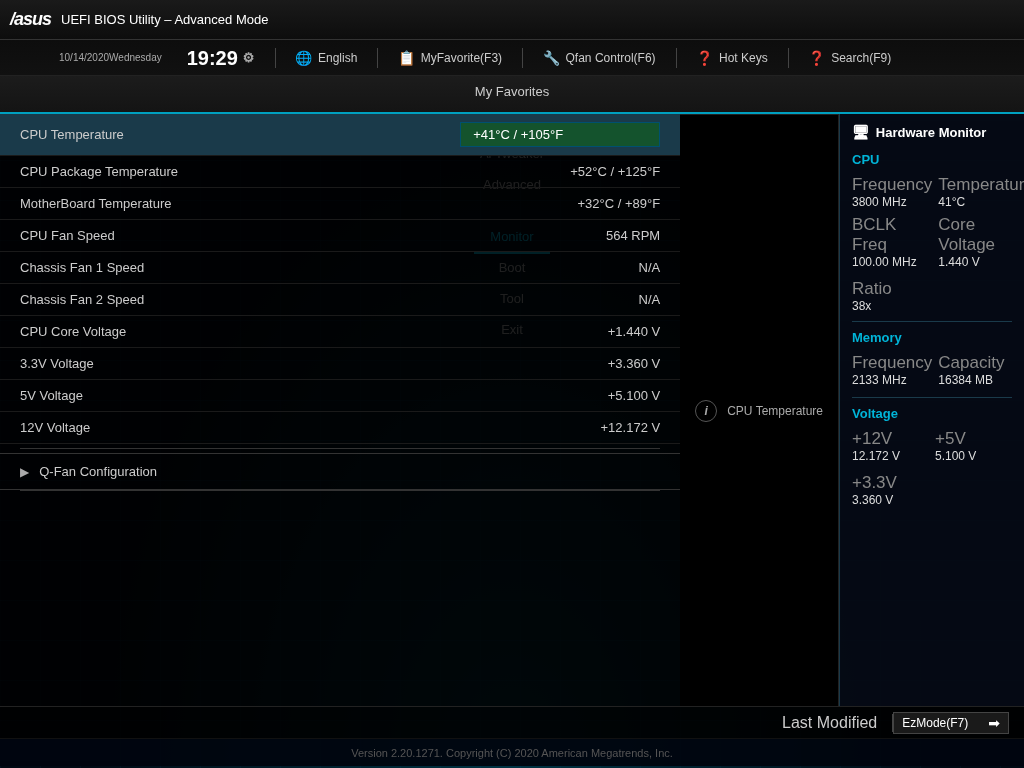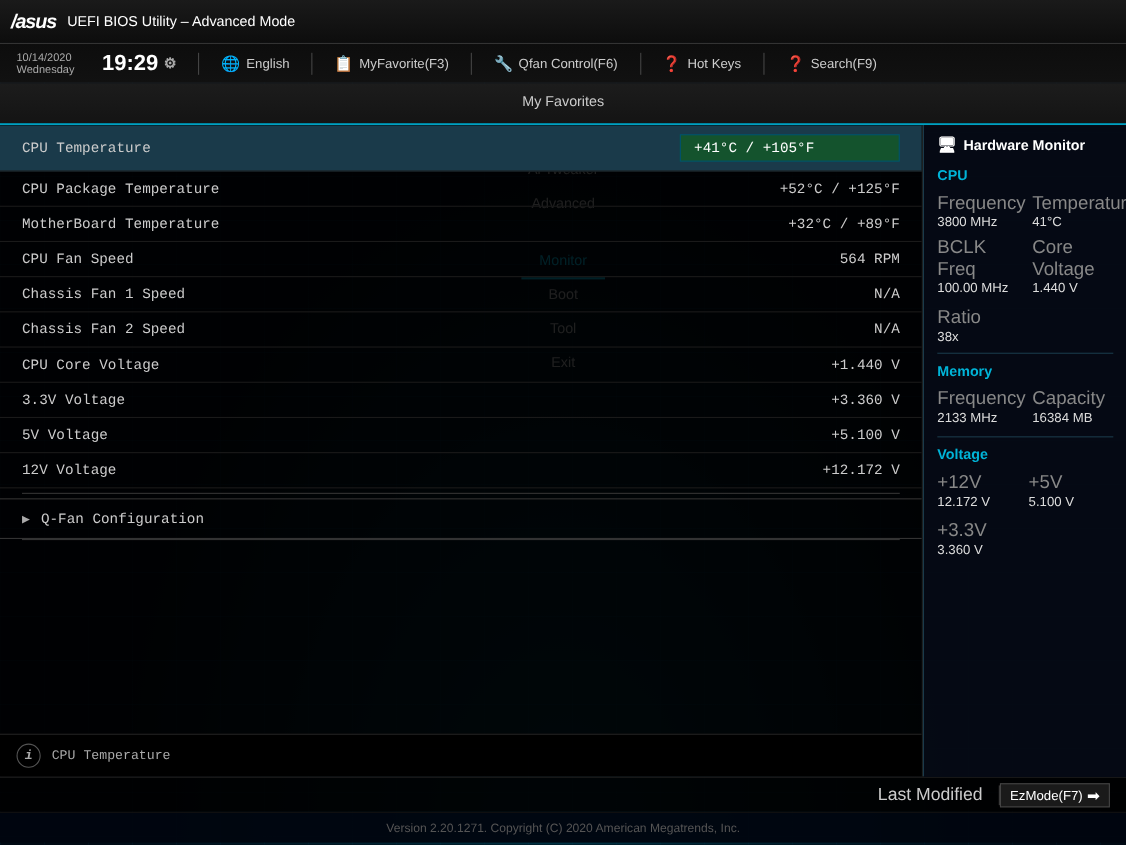--- a/index.html
+++ b/index.html
@@ -64,22 +64,23 @@
       display: flex;
       align-items: center;
       background: linear-gradient(180deg, #0d0d0d 0%, #111 100%);
       height: 36px;
       padding: 0 15px;
       gap: 20px;
       border-bottom: 1px solid #222;
     }
     .datetime {
       display: flex;
-      flex-direction: column;
+      flex-direction: row;
       margin-right: 5px;
+      margin-left: 44px;
     }
     .date-text {
       color: #aaa;
       font-size: 10px;
     }
     .time-text {
       color: #fff;
       font-size: 20px;
       font-weight: bold;
       line-height: 1;
@@ -307,21 +308,21 @@
       background: #444;
     }
     .footer-btn-highlight {
       background: #1a1a1a;
       border: 1px solid #444;
       padding: 2px 8px;
       color: #fff;
       font-size: 12px;
       display: flex;
       align-items: center;
-      gap: 4px;
+      gap: 20px;
     }
 
     .version-bar {
       position: relative;
       z-index: 10;
       background: rgba(0,5,15,0.95);
       height: 28px;
       display: flex;
       align-items: center;
       justify-content: center;
@@ -384,21 +385,21 @@
   <div class="nav-item">Ai Tweaker</div>
   <div class="nav-item">Advanced</div>
   <div class="nav-item active">Monitor</div>
   <div class="nav-item">Boot</div>
   <div class="nav-item">Tool</div>
   <div class="nav-item">Exit</div>
 </div>
 
 <div class="main-content" style="height: 592px;">
 
-  <div class="monitor-panel" style="display:flex;flex-direction:column;font-family:Liberation Mono, monospace;">
+  <div class="monitor-panel" style="display:flex;flex-direction:row;">
     <div style="flex:1; overflow-y:auto;">
 
       <div class="monitor-row" style="background:#1a3a4a;">
         <span class="monitor-label">CPU Temperature</span>
         <span class="monitor-value" style="background:#14532d;padding:4px 12px;border:1px solid #005070;min-width:200px;text-align:left;color:#fff;">+41°C / +105°F</span>
       </div>
 
       <div class="monitor-row">
         <span class="monitor-label">CPU Package Temperature</span>
         <span class="monitor-value">+52°C / +125°F</span>

